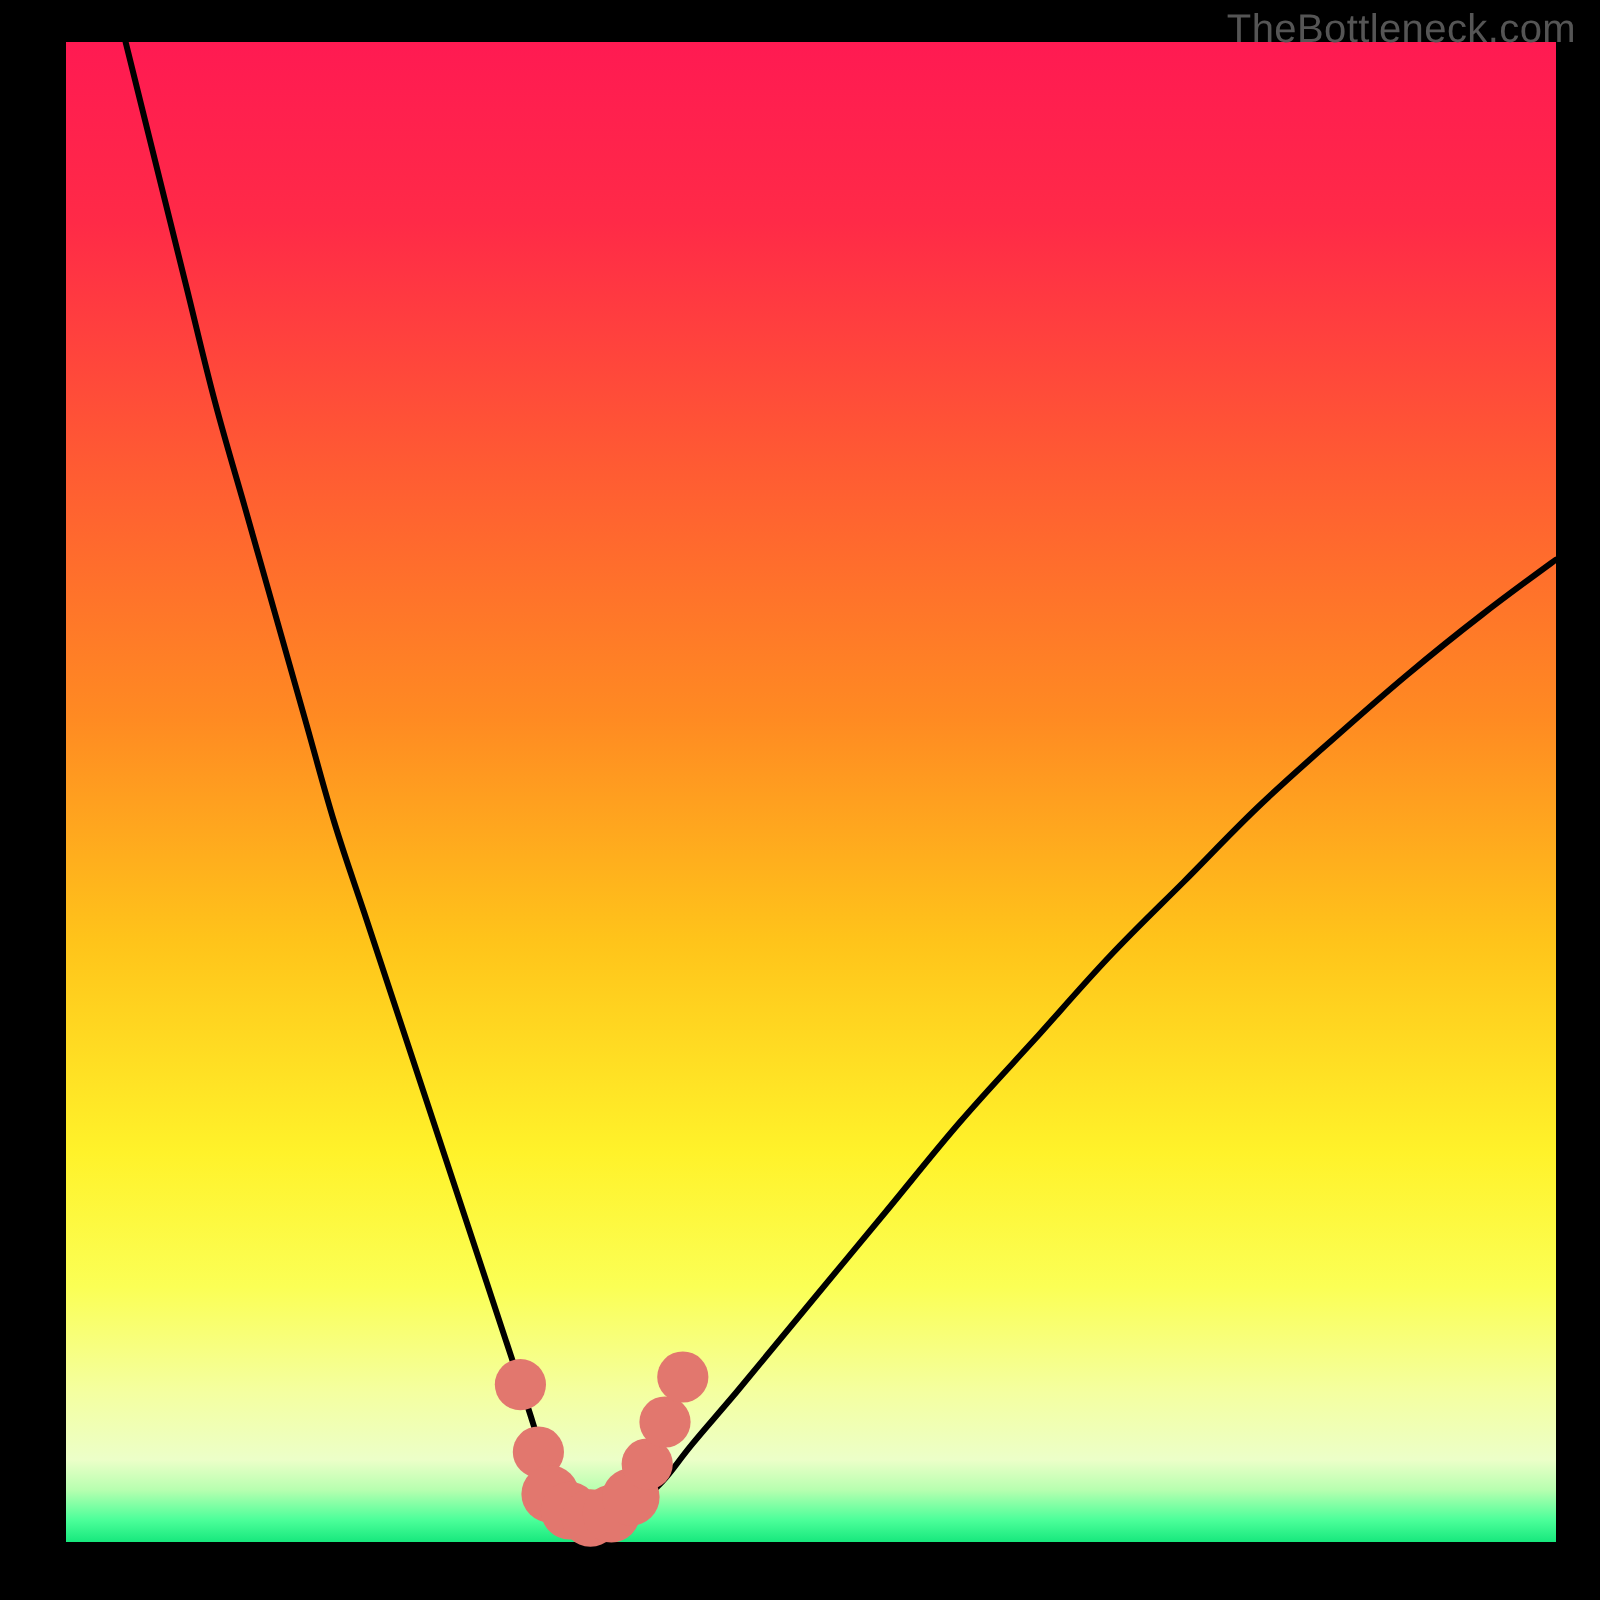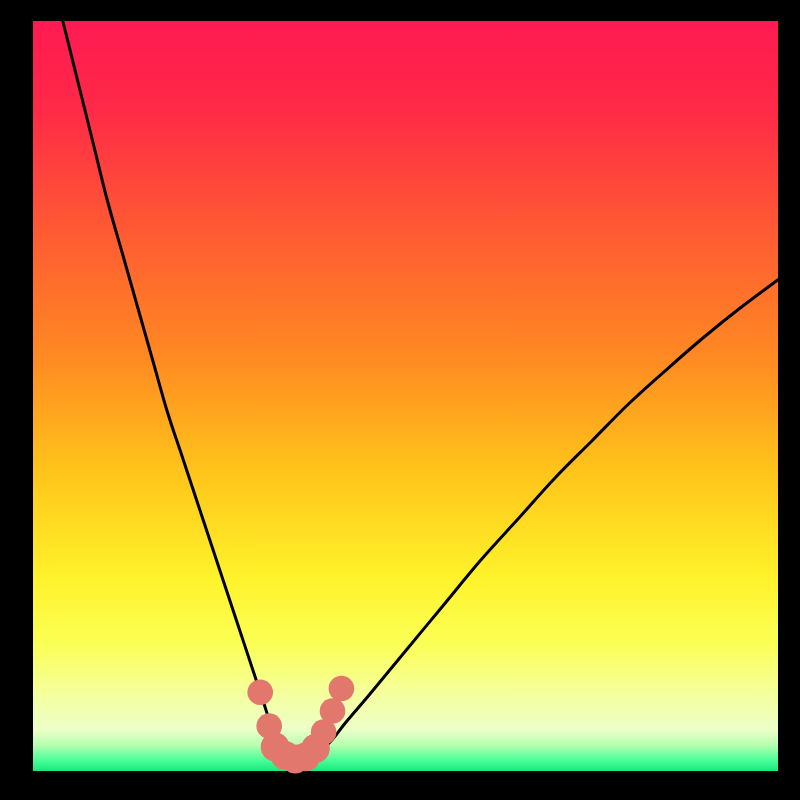--- a/index.html
+++ b/index.html
@@ -32,20 +32,21 @@
   svg {
     position: absolute;
     top: 0;
     left: 0;
   }
 </style>
 </head>
 <body>
 
 <div class="frame">
+  <div class="watermark">TheBottleneck.com</div>
 
   <svg id="chart-svg" width="800" height="800" viewBox="0 0 800 800">
     <defs>
       <linearGradient id="bg-grad" x1="0" y1="0" x2="0" y2="1">
           <stop offset="0%" stop-color="#ff1a52"></stop>
           <stop offset="12%" stop-color="#ff2a47"></stop>
           <stop offset="28.000000000000004%" stop-color="#ff5a33"></stop>
           <stop offset="45%" stop-color="#ff8a22"></stop>
           <stop offset="60%" stop-color="#ffc41a"></stop>
           <stop offset="74%" stop-color="#fff22a"></stop>

